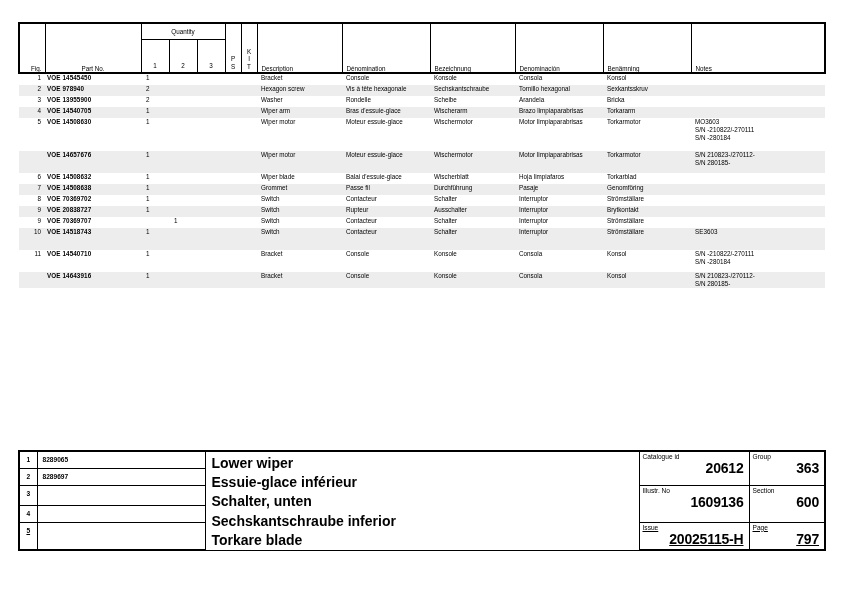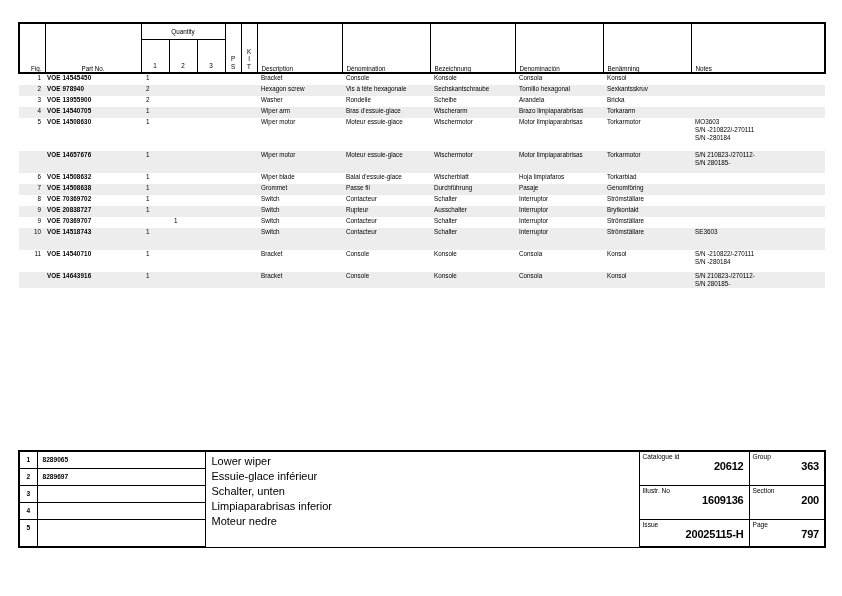--- a/index.html
+++ b/index.html
@@ -109,59 +109,59 @@
     font-size: 6.5px;
   }
   table.footer td {
     border: 1px solid #000;
     padding: 0;
     vertical-align: top;
   }
   .f-outer-l { border-left: 2px solid #000 !important; }
   .f-outer-r { border-right: 2px solid #000 !important; margin-left: 32px; }
   .f-outer-t { border-top: 2px solid #000 !important; }
-  .f-outer-b { border-bottom: 2px solid #000 !important; }
+  .f-outer-b { border-bottom: 2px solid #000 !important; text-decoration: underline; }
 
   .fnum {
     width: 18px;
     text-align: center;
     font-weight: bold;
     font-size: 6.6px;
     height: 16px;
     line-height: 16px;
   }
   .fval {
     font-weight: bold;
     font-size: 6.6px;
     padding-left: 5px !important;
     height: 16px;
     line-height: 16px;
   }
   .ftitles {
     padding: 2px 0 0 6px !important;
-    font-weight: normal;
-    font-size: 11px;
+    font-weight: bold;
+    font-size: 14px;
     line-height: 1.37;
     vertical-align: top;
   }
   .ftitles div { white-space: nowrap; }
 
   .fmeta {
     padding: 1px 0 1px 3px !important;
     height: 24px;
     position: relative;
   }
   .fmeta .mlabel {
     font-size: 6.6px;
     font-weight: normal;
     display: block;
     line-height: 1.1;
   }
   .fmeta .mvalue {
-    font-size: 11px;
+    font-size: 14px;
     font-weight: bold;
     display: block;
     text-align: right;
     padding-right: 5px;
     line-height: 1.25;
     letter-spacing: -0.2px;
   }
 
   
   #brand-row {
@@ -477,22 +477,22 @@
       <col style="width:76px">
     </colgroup>
     <tbody>
       <tr>
         <td class="fnum f-outer-l f-outer-t">1</td>
         <td class="fval f-outer-t">8289065</td>
         <td class="ftitles f-outer-t" rowspan="5">
           <div>Lower wiper</div>
           <div>Essuie-glace inférieur</div>
           <div>Schalter, unten</div>
-          <div>Limpiaparabrisas inferior</div>
-          <div>Moteur nedre</div>
+          <div>Sechskantschraube inferior</div>
+          <div>Torkare blade</div>
         </td>
         <td class="fmeta f-outer-t" rowspan="2">
           <span class="mlabel">Catalogue id</span>
           <span class="mvalue">20612</span>
         </td>
         <td class="fmeta f-outer-t f-outer-r" rowspan="2">
           <span class="mlabel">Group</span>
           <span class="mvalue">363</span>
         </td>
       </tr>
@@ -502,21 +502,21 @@
       </tr>
       <tr>
         <td class="fnum f-outer-l">3</td>
         <td class="fval"></td>
         <td class="fmeta" rowspan="2">
           <span class="mlabel">Illustr. No</span>
           <span class="mvalue">1609136</span>
         </td>
         <td class="fmeta f-outer-r" rowspan="2">
           <span class="mlabel">Section</span>
-          <span class="mvalue">200</span>
+          <span class="mvalue">600</span>
         </td>
       </tr>
       <tr>
         <td class="fnum f-outer-l">4</td>
         <td class="fval"></td>
       </tr>
       <tr>
         <td class="fnum f-outer-l f-outer-b">5</td>
         <td class="fval f-outer-b"></td>
         <td class="fmeta f-outer-b">

